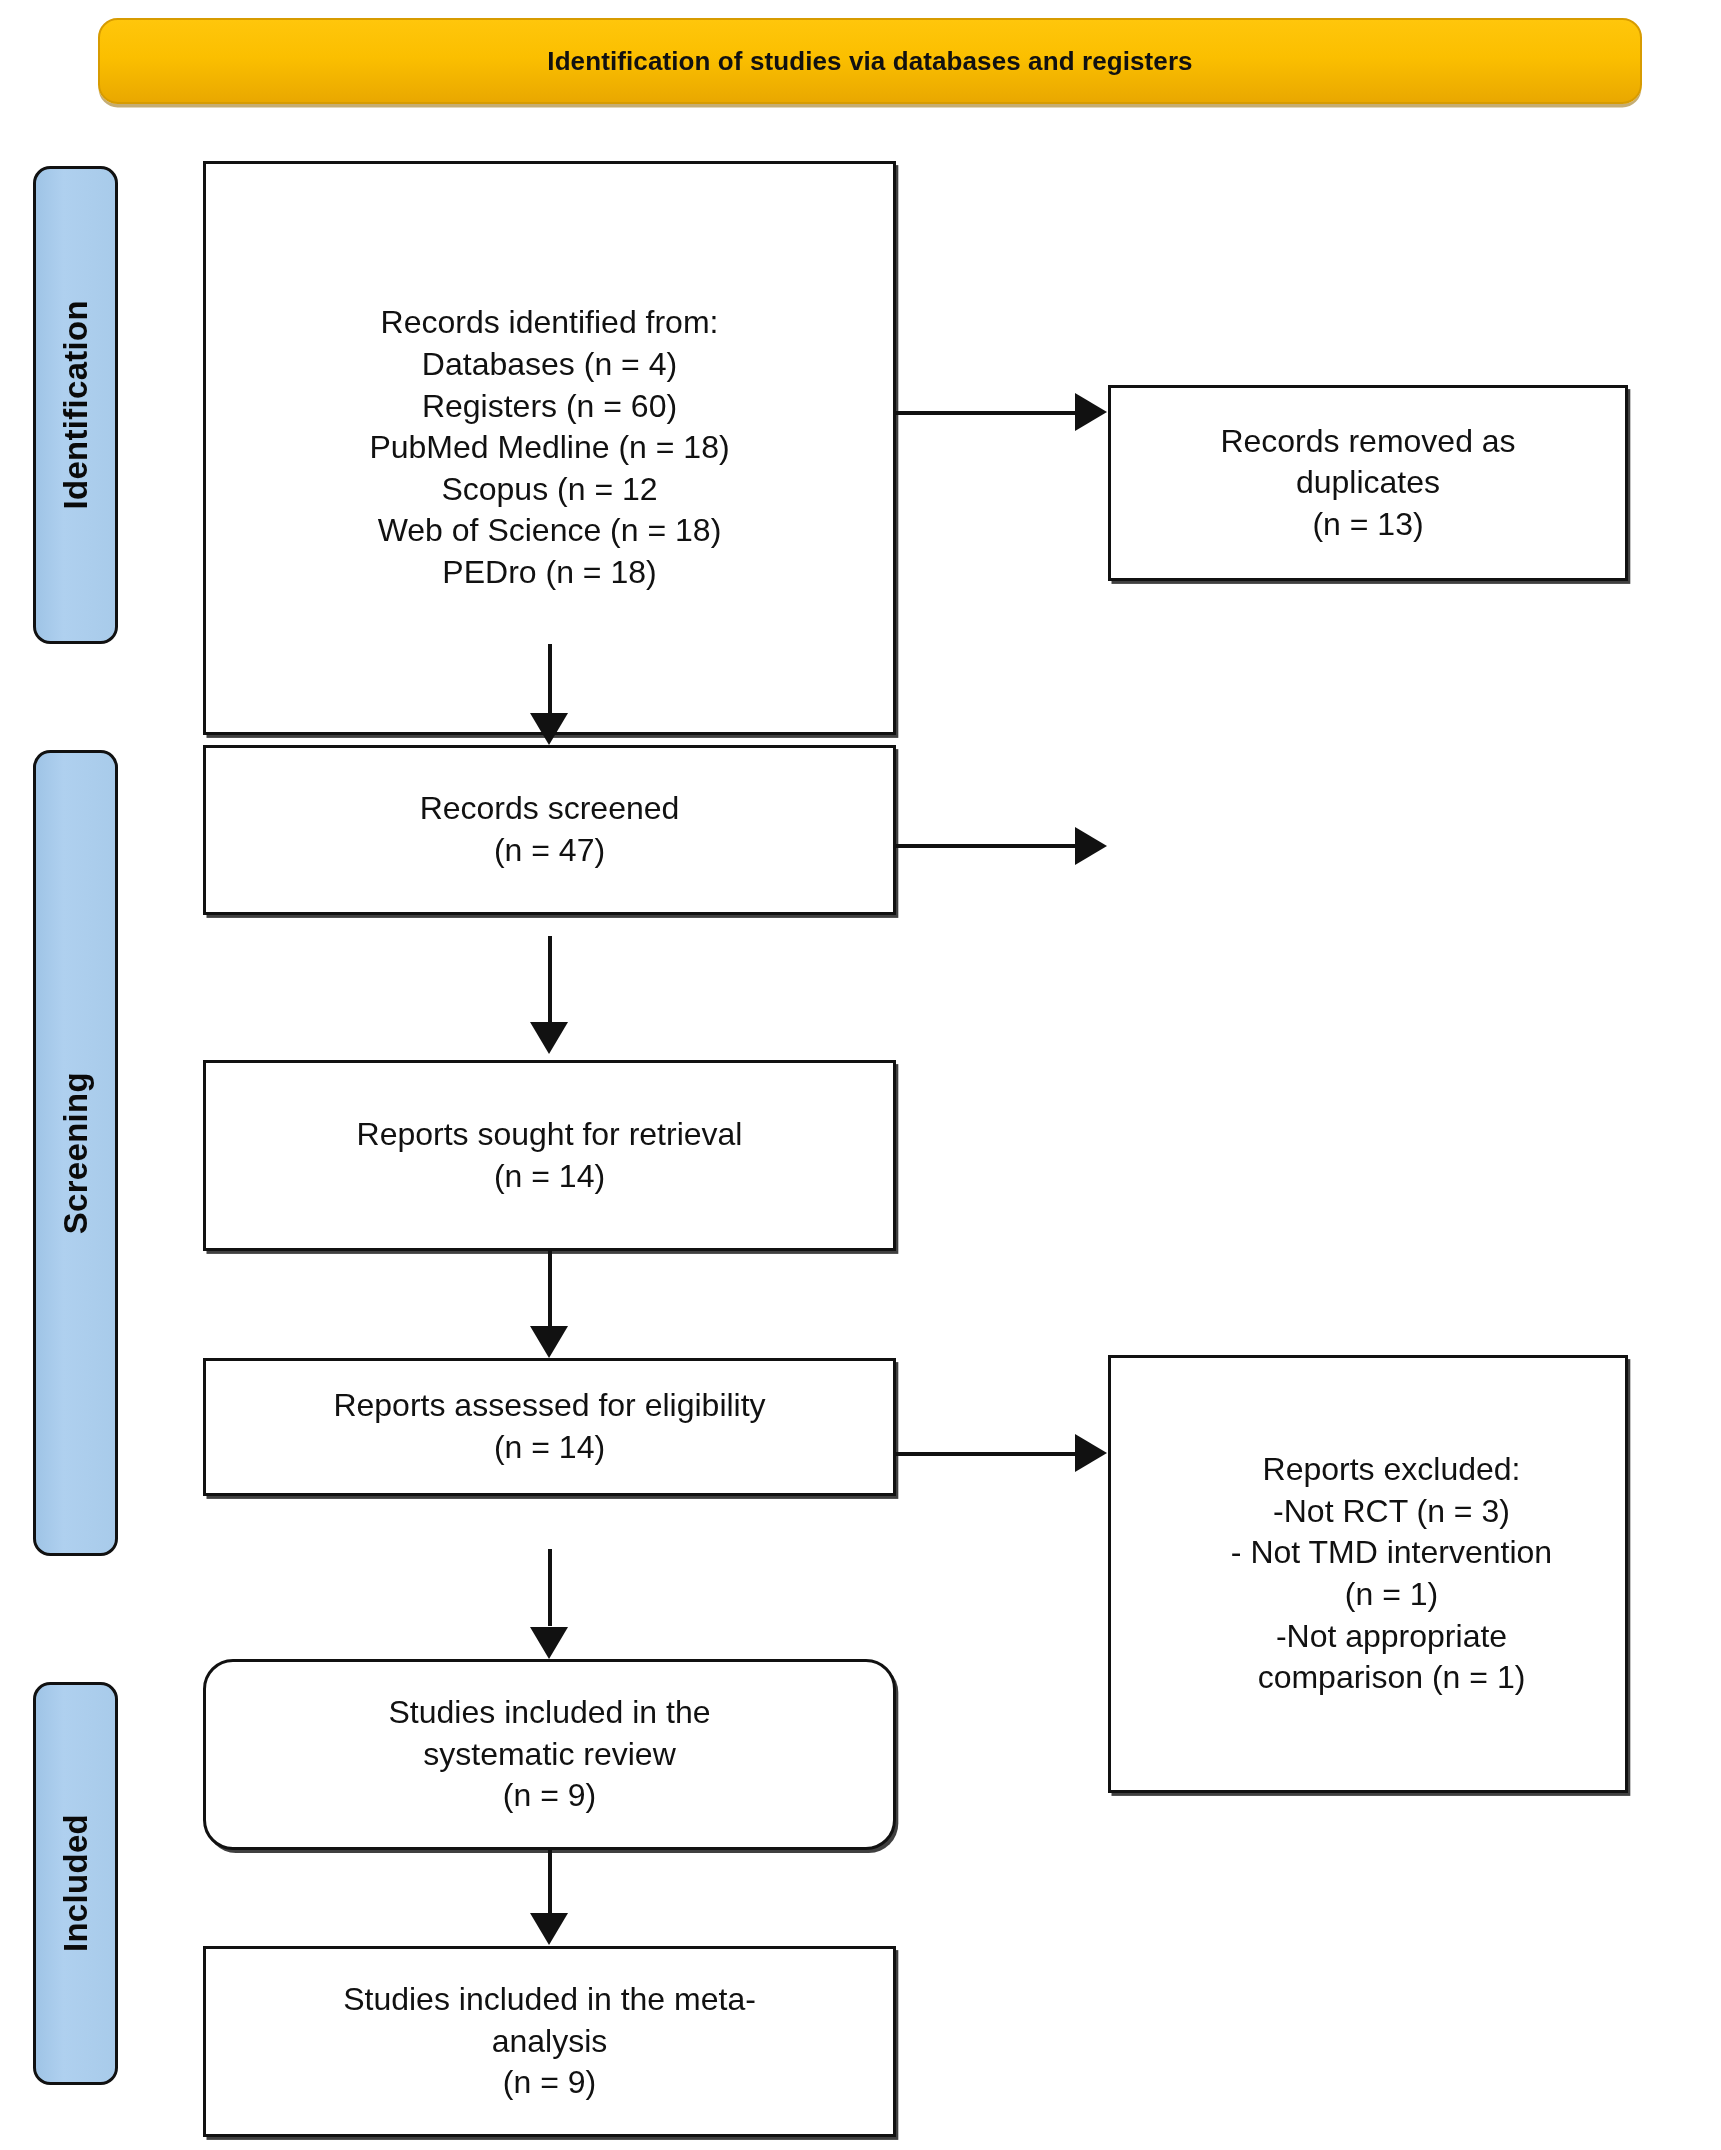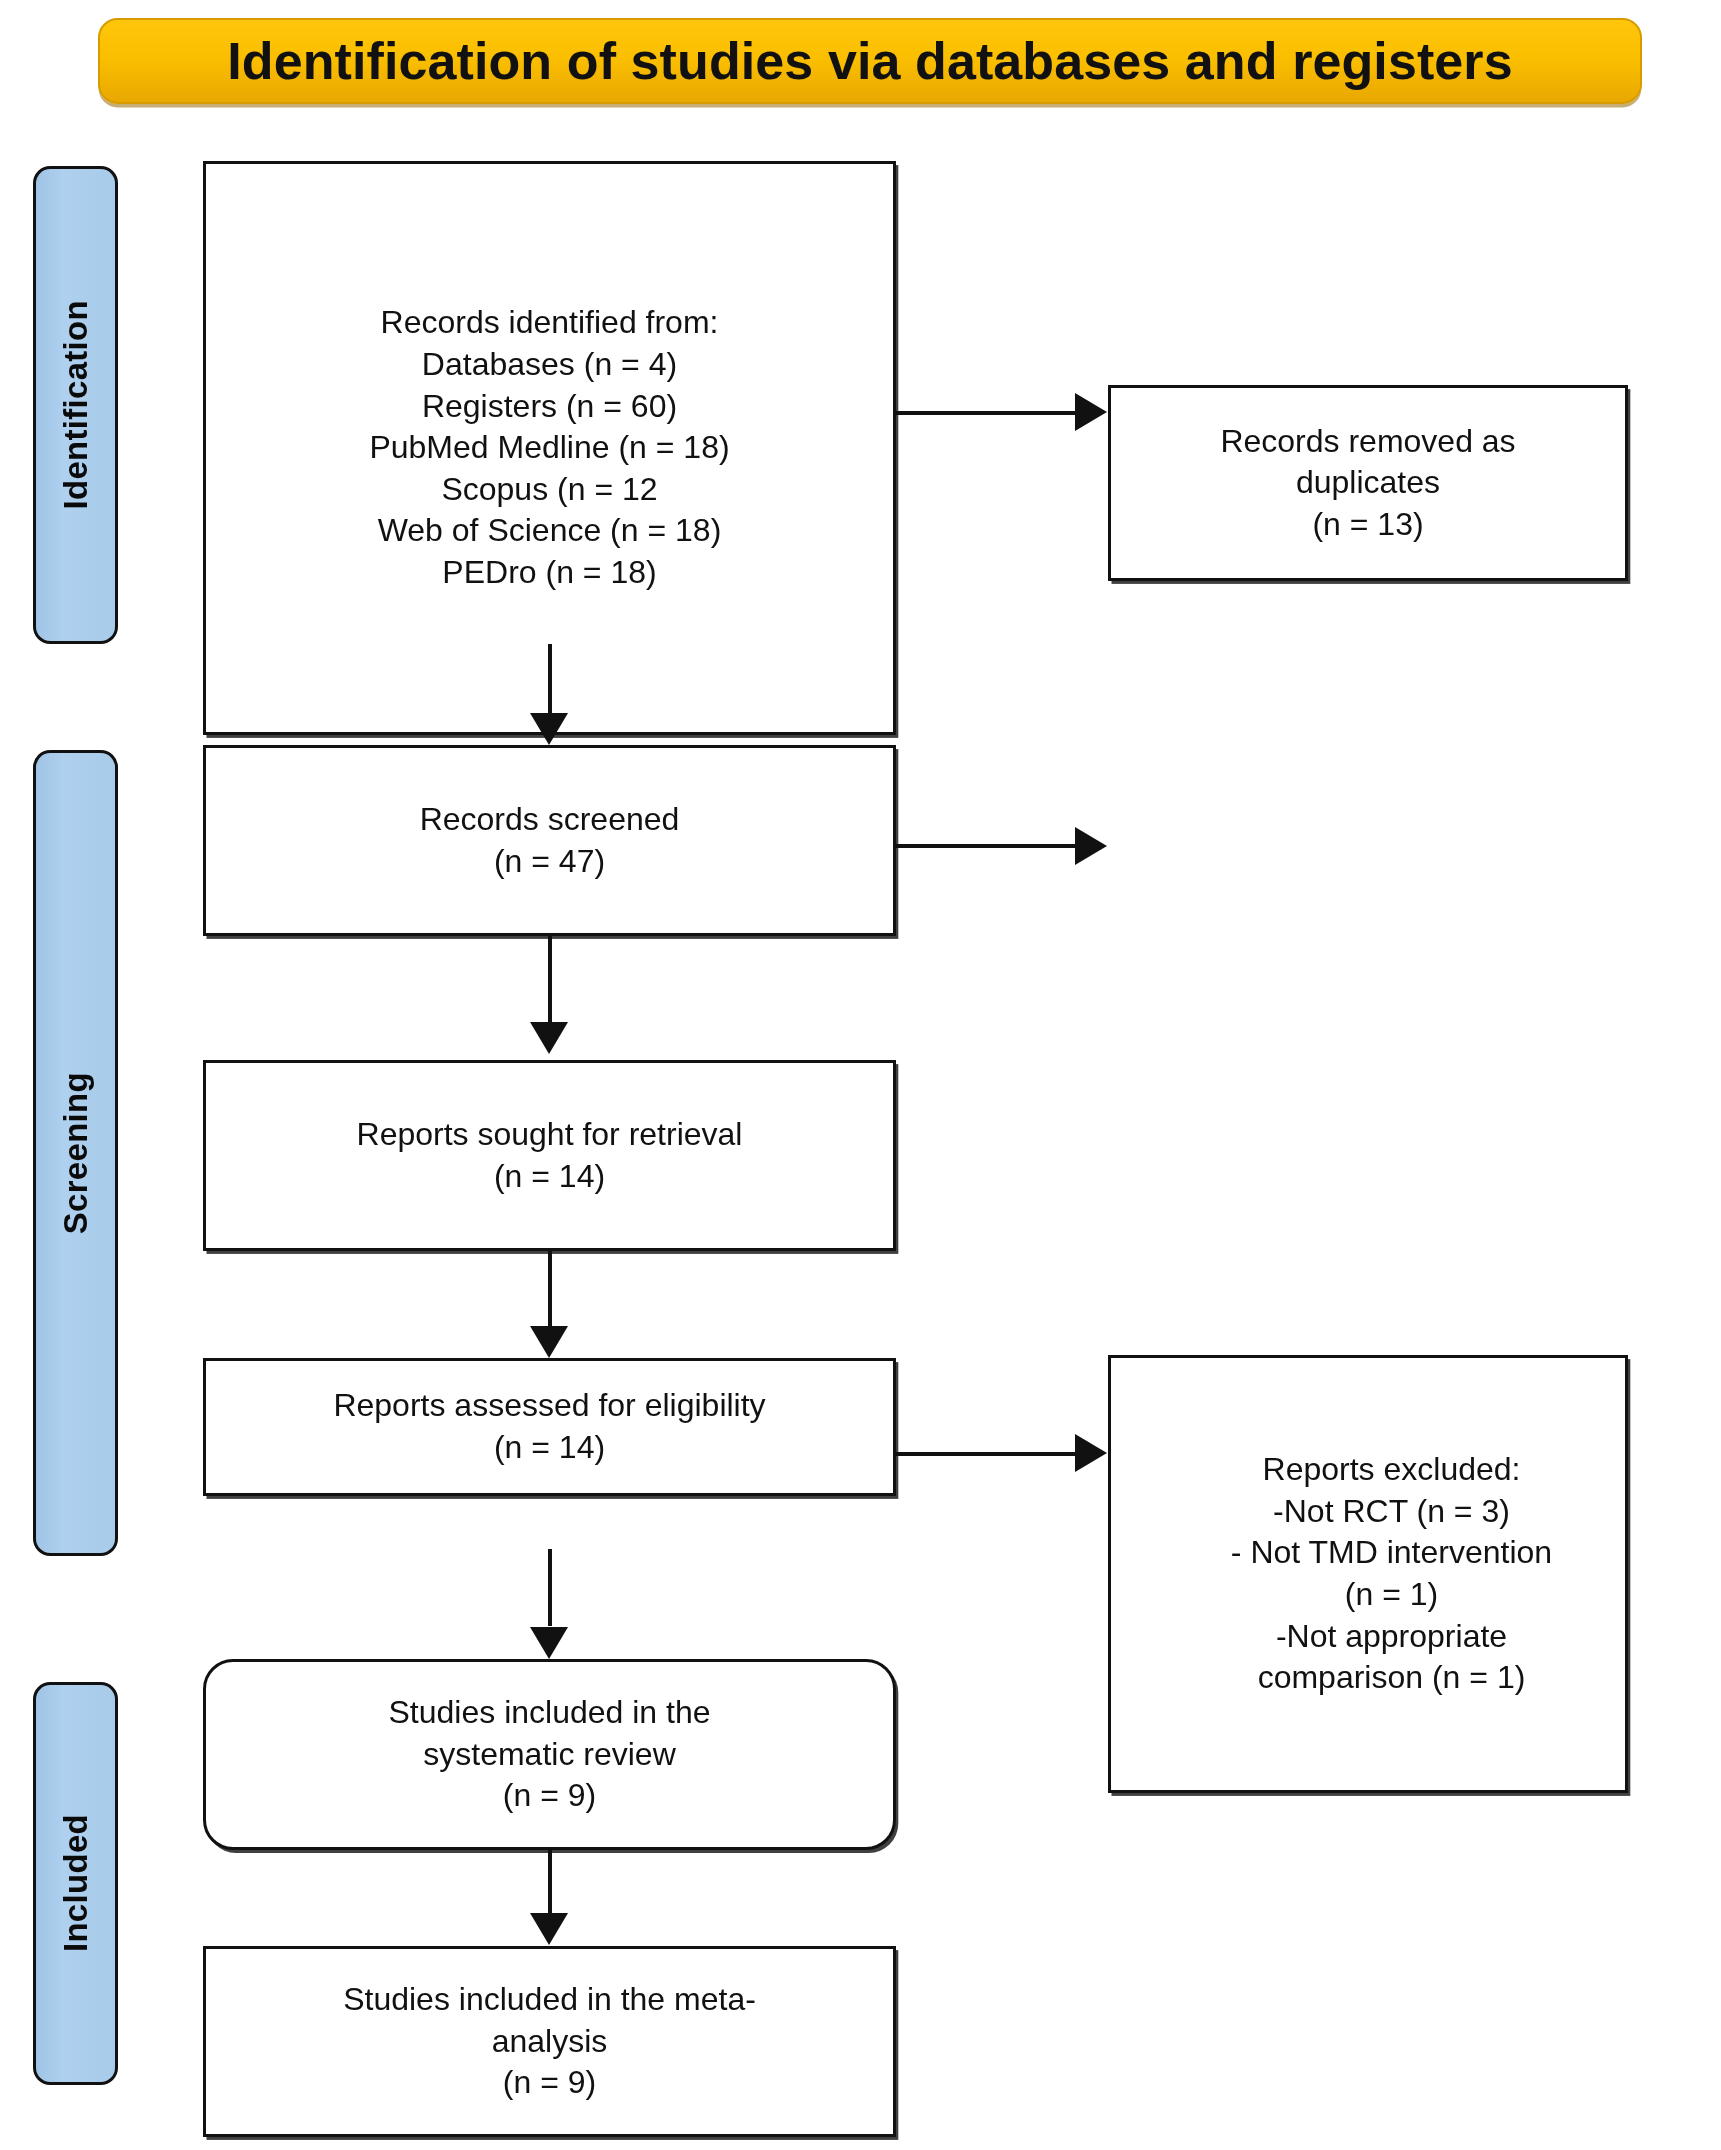--- a/index.html
+++ b/index.html
@@ -15,21 +15,21 @@
     position:absolute;
     left:98px;top:18.4px;width:1544px;height:86px;
     background:linear-gradient(180deg,#FFC60B 0%, #FBBF00 45%, #E9A800 100%);
     border:2.9px solid #D79B00;
     border-radius:19.6px;
     box-shadow:0 4px 0 -0.6px rgba(150,105,0,0.55);
     display:flex;align-items:center;justify-content:center;
     box-sizing:border-box;
   }
   .banner-text{
-    font-size:52px;font-weight:bold;letter-spacing:0.1px;
+    font-size:26px;font-weight:bold;letter-spacing:0.1px;
     color:#111111;text-align:center;line-height:1.1;
   }
 
   
   .rail{
     position:absolute;
     width:85px;
     background:linear-gradient(90deg,#9FC4E6 0%, #AFD0EF 35%, #A8CBEA 100%);
     border:3.5px solid #111111;
     border-radius:17.3px;
@@ -55,21 +55,21 @@
     display:flex;align-items:center;justify-content:center;
     box-shadow:2.9px 3.5px 0 -0.6px rgba(30,30,30,0.85);
   }
   .fbox-text{
     font-size:32px;line-height:1.30;text-align:center;color:#111111;
     padding:0 10.4px;white-space:pre-line;
   }
 
   
   #box-identified   {left:203px;top:161px;  width:693px;height:574px;}
-  #box-screened     {left:203px;top:745px; width:693px;height:191px;}
+  #box-screened     {left:203px;top:745px; width:693px;height:170px;}
   #box-sought       {left:203px;top:1060px; width:693px;height:191px;}
   #box-assessed     {left:203px;top:1358px; width:693px;height:138px;}
   #box-sysreview    {left:203px;top:1659px; width:693px;height:191px;border-radius:30px;}
   #box-metaanalysis {left:203px;top:1946px; width:693px;height:191px;}
 
   
   #box-duplicates   {left:1108px;top:373px;  width:520px;height:196px;margin-top:12px;}
   #box-excl-title   {left:1108px;top:749px; width:520px;height:196px;}
   #box-excl-reports {left:1108px;top:1355px; width:520px;height:438px;padding-left:47px;}
 

